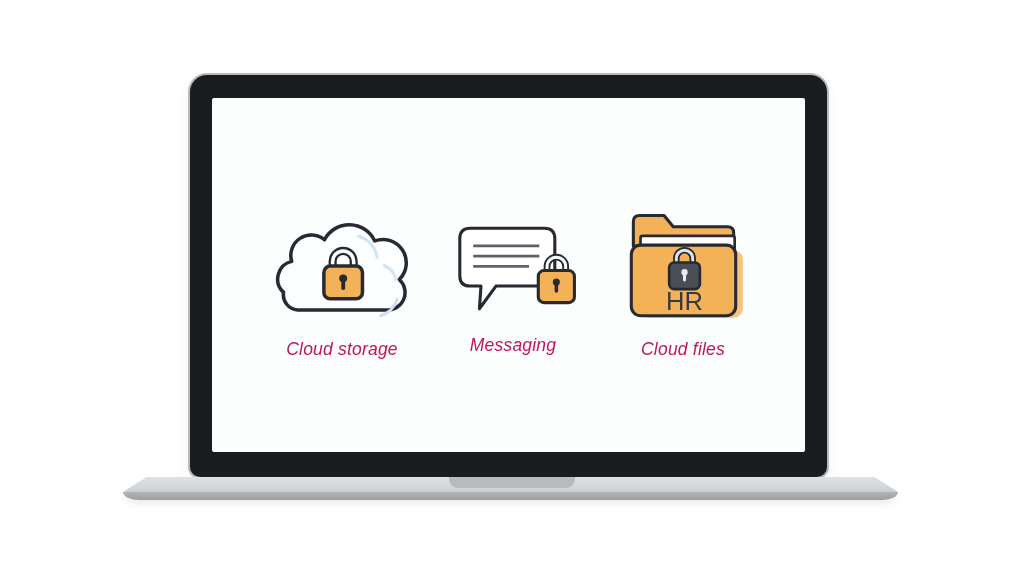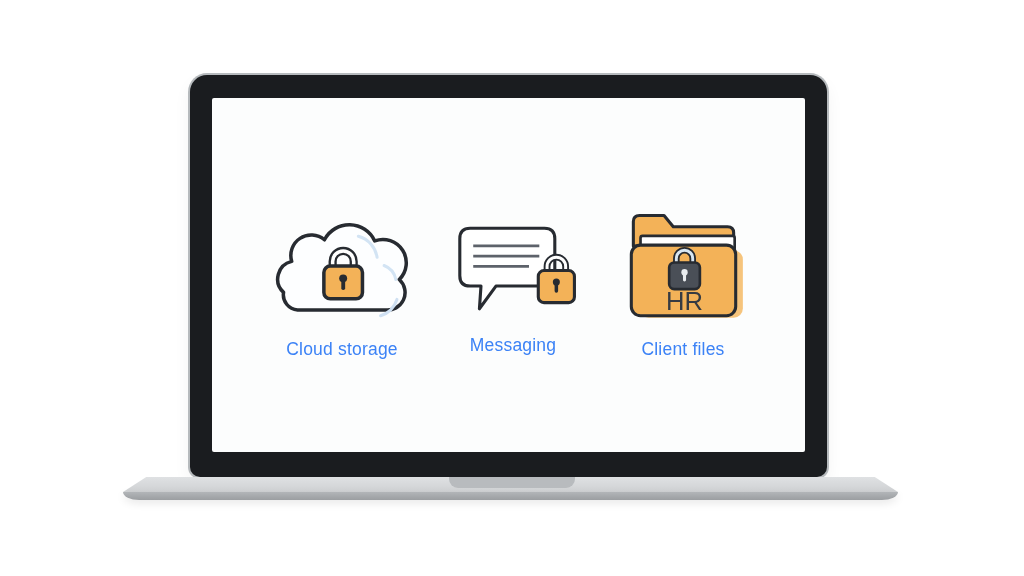--- a/index.html
+++ b/index.html
@@ -51,22 +51,23 @@
   #feature-folder  { left:608px; top:203px; width:150px; }
 
   #feature-cloud  .feature-label { margin-top:15px; }
   #feature-chat   .feature-label { margin-top:19px; }
   #feature-folder .feature-label { margin-top:17px; }
 
   .feature-label {
     font-size:17.5px;
     font-weight:500;
     letter-spacing:0.2px;
-    color:#3b82f6;
+    color:#be185d;
     white-space:nowrap;
+    font-style:italic;
   }
   svg { display:block; }
 </style>
 </head>
 <body>
 
 <div class="stage">
 
   <div class="laptop-lid"></div>
   <div class="laptop-screen"></div>
@@ -128,16 +129,16 @@
       <g>
         <path d="M 57 60 V 54 A 8 8 0 0 1 73 54 V 60" fill="none" stroke="#272b31" stroke-width="6.4"></path>
         <path d="M 57 60 V 54 A 8 8 0 0 1 73 54 V 60" fill="none" stroke="#d8e7f3" stroke-width="2.8"></path>
         <rect x="50" y="58" width="30" height="26" rx="5" fill="#4a4f57" stroke="#272b31" stroke-width="2.6"></rect>
         <circle cx="65" cy="67.5" r="3.1" fill="#e9ecef"></circle>
         <rect x="63.5" y="69" width="3" height="7.5" rx="1.4" fill="#e9ecef"></rect>
       </g>
 
       <text x="65" y="104" text-anchor="middle" font-family="Liberation Sans, sans-serif" font-size="25" fill="#363b42">HR</text>
     </svg>
-    <div class="feature-label">Client files</div>
+    <div class="feature-label">Cloud files</div>
   </div>
 
 </div>
 
 </body></html>

